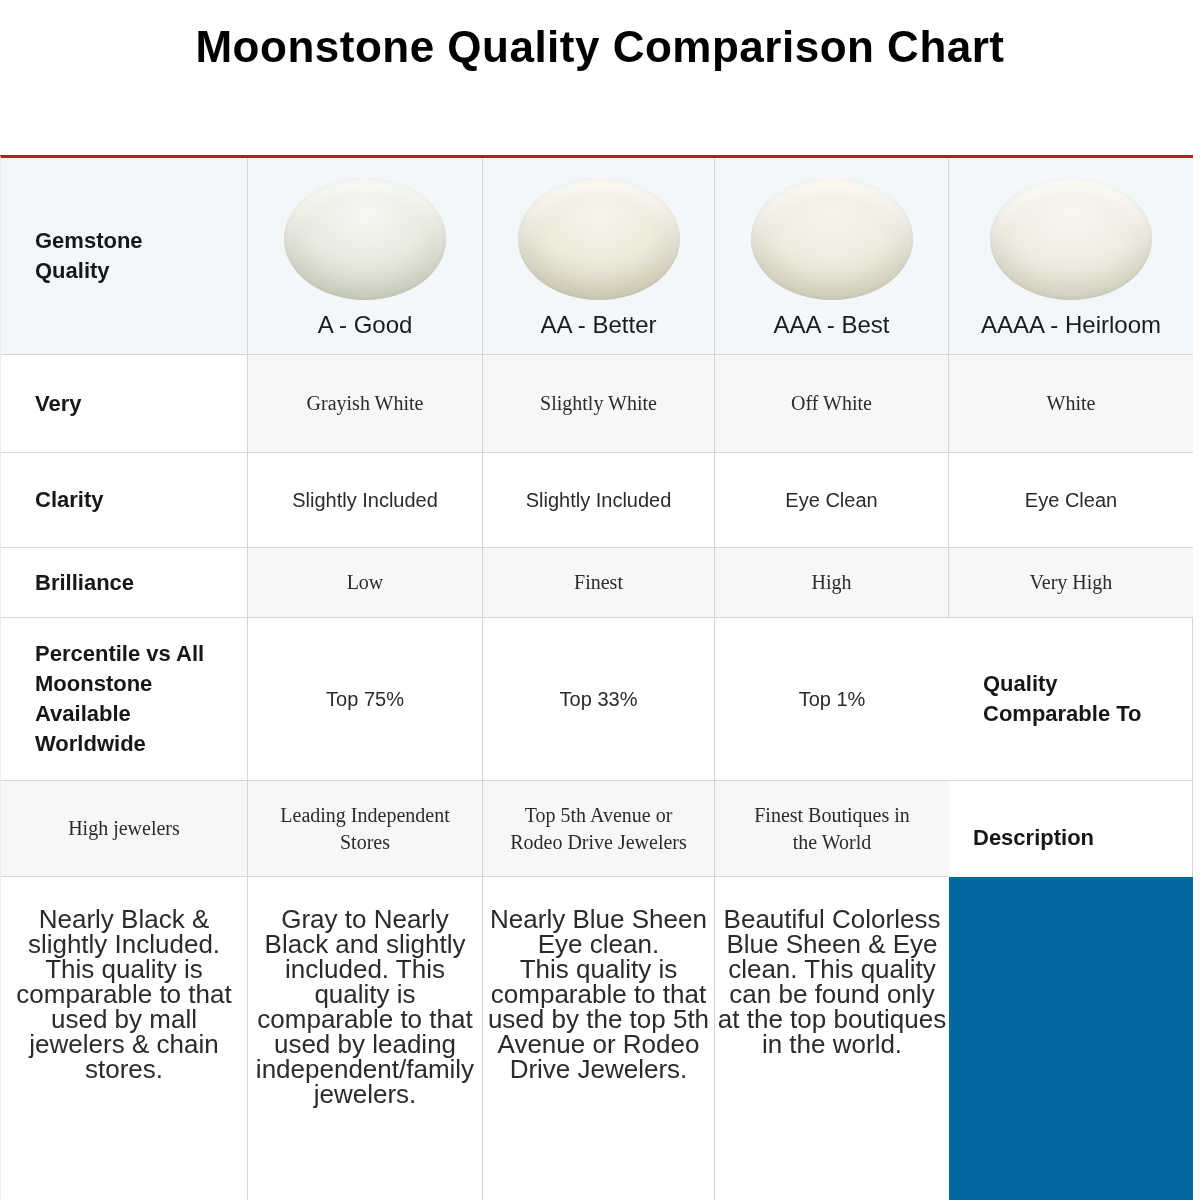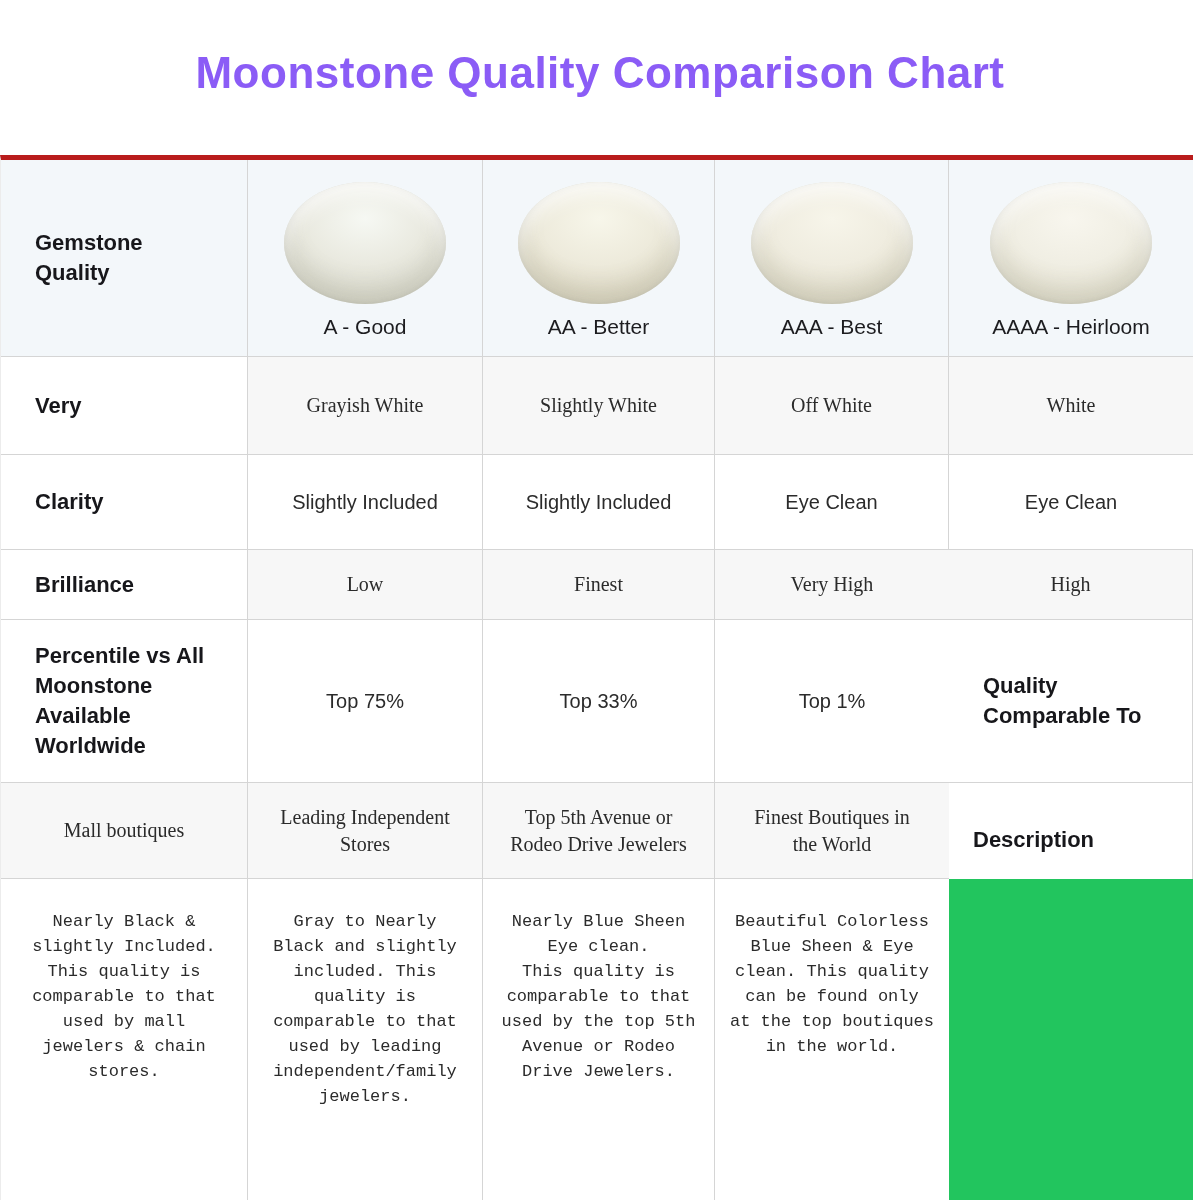--- a/index.html
+++ b/index.html
@@ -6,40 +6,40 @@
   html, body { background: #ffffff; }
   .page {
     position: relative;
     width: 1200px;
     height: 1200px;
     background: #ffffff;
     font-family: "Liberation Sans", sans-serif;
     overflow: hidden;
   }
   .title {
-    padding-top: 48px;
+    padding-top: 22px;
     text-align: center;
     font-size: 44px;
     line-height: 50px;
     font-weight: 700;
     letter-spacing: 0.5px;
-    color: #8b5cf6;
+    color: #000000;
   }
   .tbl {
     position: absolute;
     top: 155px;
     left: 0;
     width: 1193px;
     height: 1045px;
     display: grid;
     grid-template-columns: 247px 235px 232px 234px 1fr;
     grid-template-rows: 197px 98px 95px 70px 163px 96px 1fr;
-    border-top: 5px solid #b91c1c;
+    border-top: 3px solid #b91c1c;
     border-left: 1px solid #ececec;
-    background: #22c55e;
+    background: #0369a1;
   }
   .c {
     border-right: 1px solid #d5d5d5;
     border-bottom: 1px solid #d5d5d5;
     display: flex;
     align-items: center;
     justify-content: center;
     text-align: center;
     background: #ffffff;
   }
@@ -73,31 +73,30 @@
   .gem {
     width: 162px;
     height: 122px;
     border-radius: 50%;
     box-shadow:
       inset 0 -14px 24px rgba(120,120,96,0.20),
       inset 0 10px 18px rgba(255,255,255,0.85),
       inset 0 0 5px rgba(135,135,115,0.30);
   }
   .gemlabel {
-    font-size: 21px;
+    font-size: 24px;
     color: #1c1c1f;
   }
   .desc {
     align-items: flex-start;
-    font-size: 17px;
+    font-size: 26px;
     line-height: 25px;
     color: #2b2b2b;
     white-space: pre-line;
     padding-top: 30px;
-    font-family: Liberation Mono, monospace;
   }
   .desclabel {
     align-items: flex-start;
     padding-top: 42px;
     padding-left: 24px;
   }
 </style>
 </head>
 <body>
 
@@ -133,34 +132,34 @@
 
     <div class="c label">Clarity</div>
     <div class="c val">Slightly Included</div>
     <div class="c val">Slightly Included</div>
     <div class="c val">Eye Clean</div>
     <div class="c val lastcol">Eye Clean</div>
 
     <div class="c label">Brilliance</div>
     <div class="c val gray">Low</div>
     <div class="c val gray">Finest</div>
+    <div class="c val gray">High</div>
     <div class="c val gray lastcol">Very High</div>
-    <div class="c val gray">High</div>
 
     <div class="c label">Percentile vs All
 Moonstone
 Available
 Worldwide</div>
     <div class="c val">Top 75%</div>
     <div class="c val">Top 33%</div>
     <div class="c val lastcol">Top 1%</div>
 
     <div class="c label">Quality
 Comparable To</div>
-    <div class="c val gray">Mall boutiques</div>
+    <div class="c val gray">High jewelers</div>
     <div class="c val gray">Leading Independent
 Stores</div>
     <div class="c val gray">Top 5th Avenue or
 Rodeo Drive Jewelers</div>
     <div class="c val gray lastcol">Finest Boutiques in
 the World</div>
 
     <div class="c label desclabel botrow">Description</div>
     <div class="c desc botrow">Nearly Black &amp;
 slightly Included.

